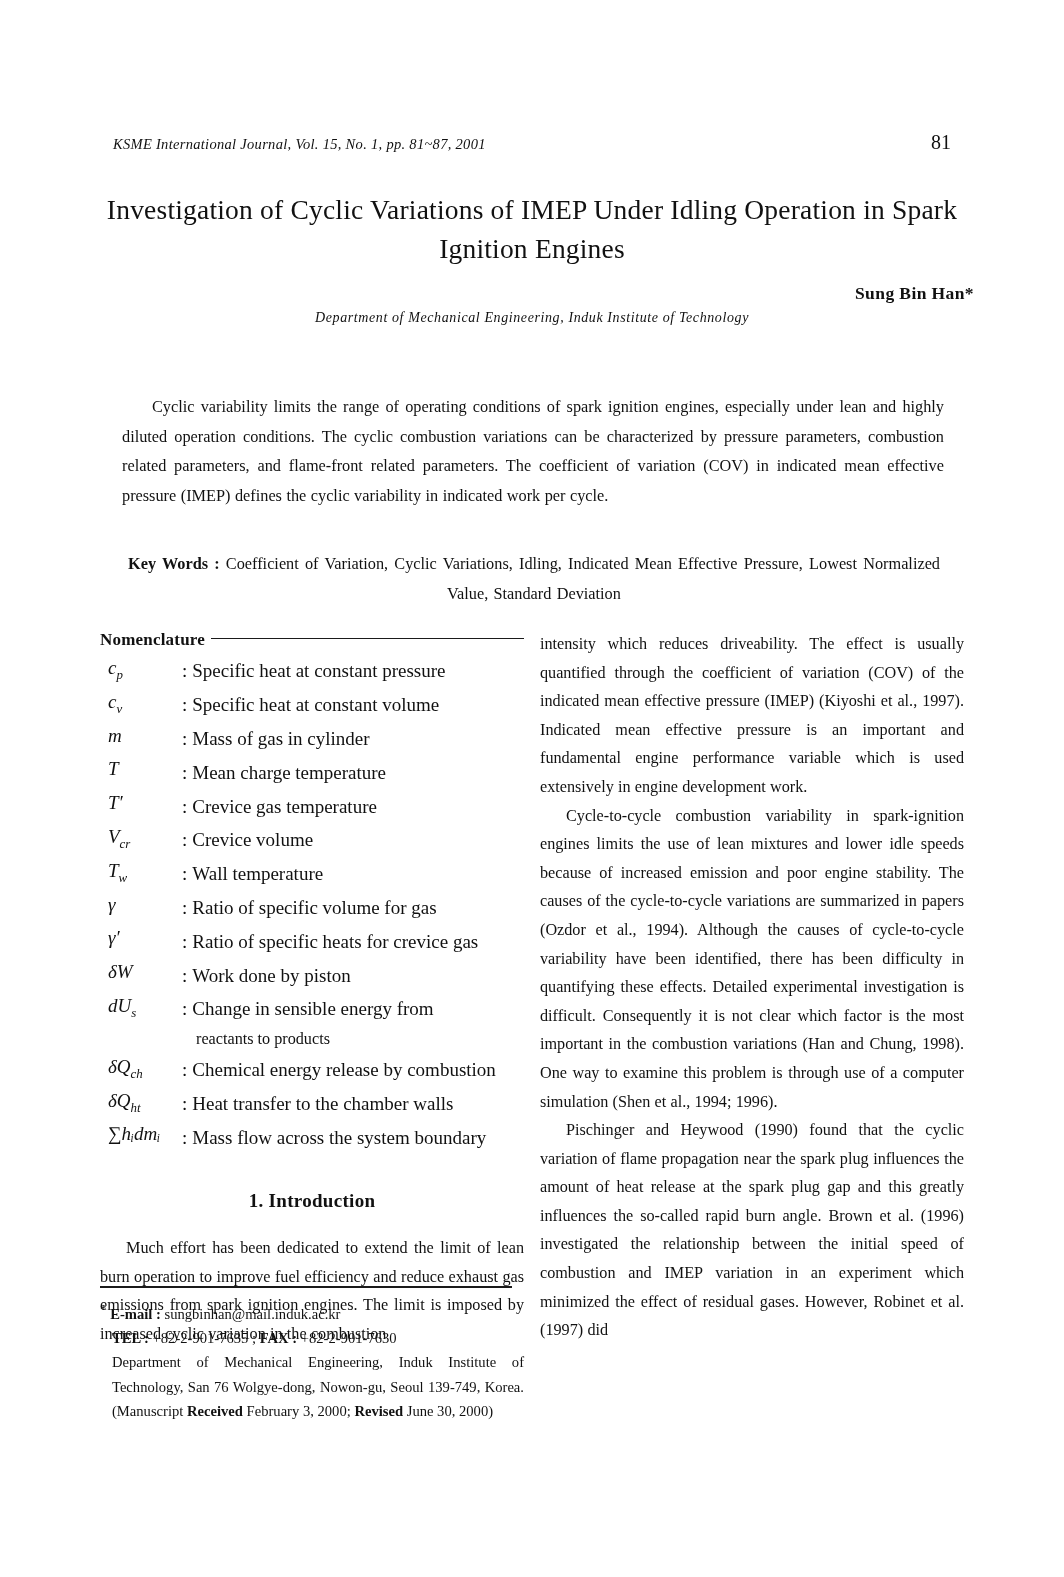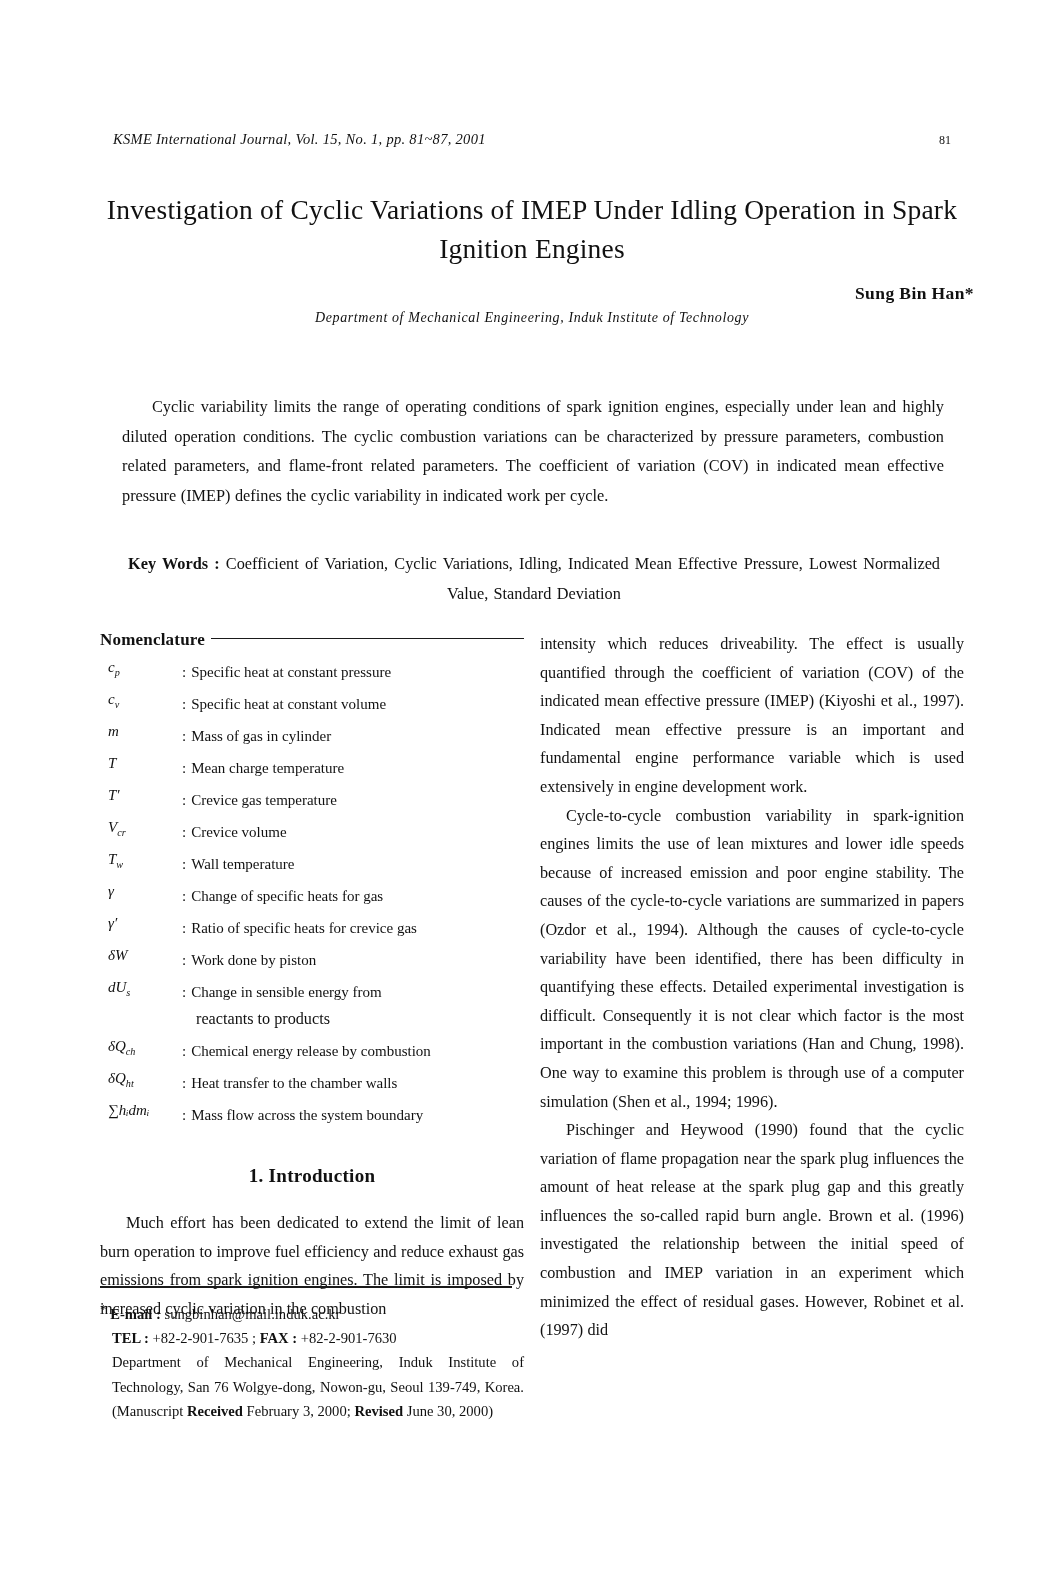--- a/index.html
+++ b/index.html
@@ -33,21 +33,21 @@
     justify-content: space-between;
     align-items: baseline;
   }
   .runhead-left {
     font-style: italic;
     font-size: 14.5px;
     letter-spacing: 0.3px;
     white-space: nowrap;
   }
   .runhead-right {
-    font-size: 12px;
+    font-size: 20px;
   }
 
   
   .title {
     position: absolute;
     left: 90px;
     top: 172px;
     width: 884px;
     text-align: center;
     font-size: 27.5px;
@@ -128,23 +128,23 @@
   .nom-head .rule {
     flex: 1 1 auto;
     height: 1.6px;
     background: #1a1a1a;
     margin-left: 6px;
     margin-bottom: 3px;
   }
   .nom-list { margin-top: 2px; }
   .nom-row {
     display: flex;
-    font-size: 15px;
+    font-size: 19px;
     line-height: 27px;
-    align-items: flex-end;
+    align-items: center;
   }
   .nom-sym {
     width: 82px;
     flex: 0 0 82px;
     font-style: italic;
     font-family: "Liberation Serif", "DejaVu Serif", serif;
     white-space: nowrap;
     padding-left: 8px;
     box-sizing: border-box;
   }
@@ -270,21 +270,21 @@
         <span class="nom-def"><span class="colon">:</span><span>Crevice volume</span></span>
       </div>
 
       <div class="nom-row">
         <span class="nom-sym"><span>T</span><sub>w</sub></span>
         <span class="nom-def"><span class="colon">:</span><span>Wall temperature</span></span>
       </div>
 
       <div class="nom-row">
         <span class="nom-sym"><span>γ</span><sub></sub></span>
-        <span class="nom-def"><span class="colon">:</span><span>Change of specific heats for gas</span></span>
+        <span class="nom-def"><span class="colon">:</span><span>Ratio of specific volume for gas</span></span>
       </div>
 
       <div class="nom-row">
         <span class="nom-sym"><span>γ′</span><sub></sub></span>
         <span class="nom-def"><span class="colon">:</span><span>Ratio of specific heats for crevice gas</span></span>
       </div>
 
       <div class="nom-row">
         <span class="nom-sym"><span>δW</span><sub></sub></span>
         <span class="nom-def"><span class="colon">:</span><span>Work done by piston</span></span>

